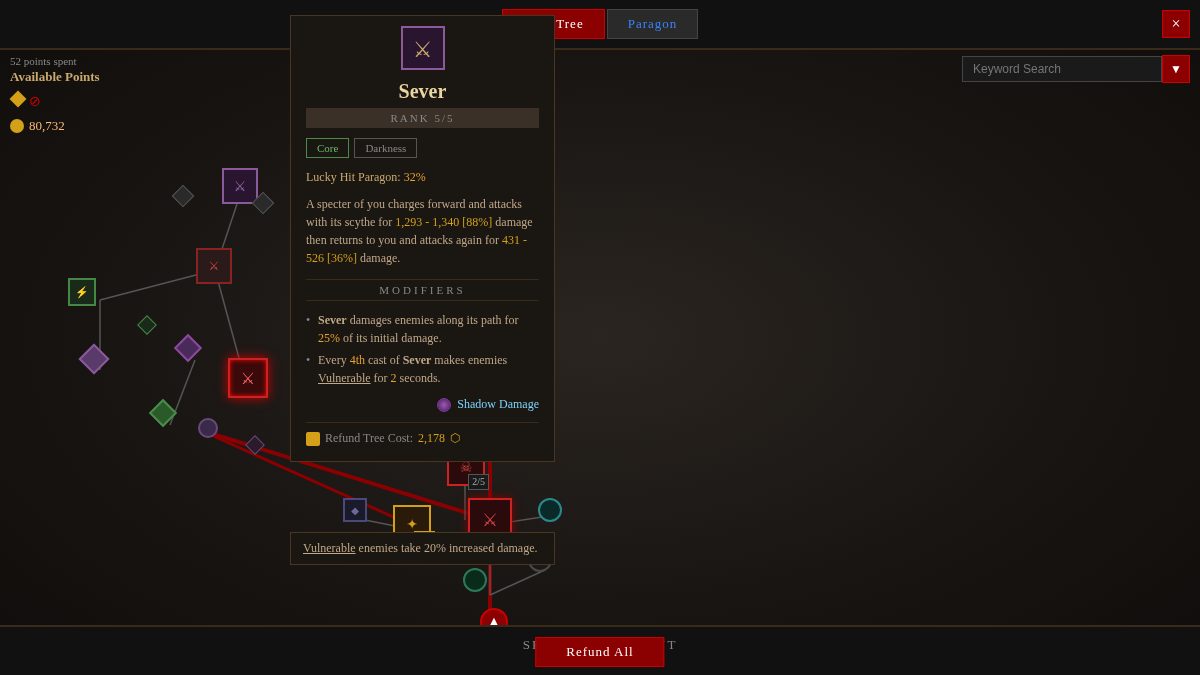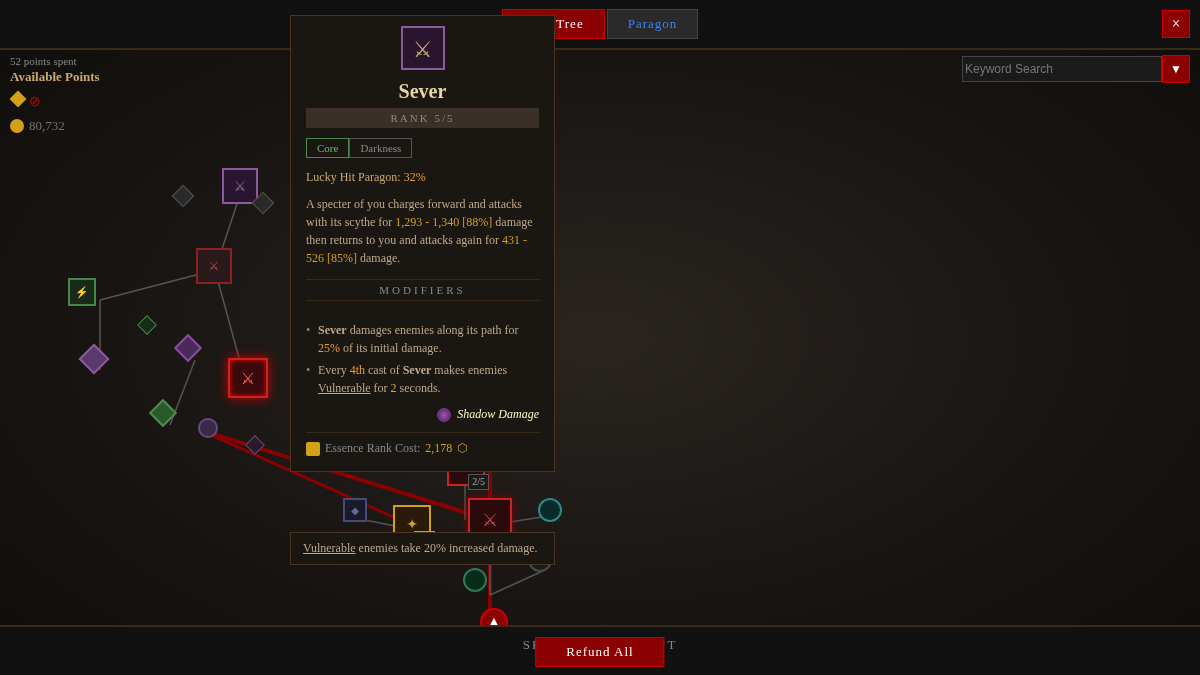--- a/index.html
+++ b/index.html
@@ -113,21 +113,21 @@
       transform: rotate(45deg);
       display: inline-block;
     }
 
     .cancel-icon {
       color: #cc0000;
       font-size: 14px;
     }
 
     .gold-amount {
-      color: #737373;
+      color: #fdba74;
       font-size: 13px;
       display: flex;
       align-items: center;
       gap: 5px;
     }
 
     .gold-circle {
       width: 14px; height: 14px;
       background: #d4a017;
       border-radius: 50%;
@@ -141,21 +141,21 @@
       right: 10px;
       z-index: 10;
       display: flex;
       align-items: center;
     }
 
     .keyword-input {
       background: #1a1a1a;
       border: 1px solid #444;
       color: #ffffff;
-      padding: 5px 2px;
+      padding: 5px 10px;
       font-size: 12px;
       width: 200px;
     }
 
     .keyword-dropdown {
       width: 28px; height: 28px;
       background: #8b0000;
       border: 1px solid #cc0000;
       color: #fff;
       cursor: pointer;
@@ -196,20 +196,21 @@
     }
 
     .skill-rank-text {
       color: #888;
       font-size: 11px;
       letter-spacing: 2px;
     }
 
     .skill-tags {
       display: flex;
+      gap: 5px;
       margin-bottom: 10px;
     }
 
     .tag-btn {
       padding: 3px 10px;
       font-size: 11px;
       cursor: pointer;
       font-family: 'Georgia', serif;
     }
 
@@ -251,21 +252,21 @@
     }
 
     .modifiers-header {
       text-align: center;
       color: #888;
       font-size: 11px;
       letter-spacing: 3px;
       border-top: 1px solid #3a2a1a;
       border-bottom: 1px solid #3a2a1a;
       padding: 4px 0;
-      margin-bottom: 20px;
+      margin-bottom: 10px;
     }
 
     .modifier-list {
       list-style: none;
       margin-bottom: 10px;
     }
 
     .modifier-item {
       font-size: 12px;
       color: #c0a888;
@@ -297,22 +298,21 @@
 
     .shadow-orb {
       width: 14px; height: 14px;
       background: radial-gradient(circle, #9b59b6, #4a1a5a);
       border-radius: 50%;
       border: 1px solid #7a3a9a;
     }
 
     .shadow-text {
       font-size: 12px;
-      color: #fef9c3;
-      font-style: italic;
+      color: #7dd3fc;
     }
 
     .refund-row {
       border-top: 1px solid #3a2a1a;
       padding-top: 8px;
       display: flex;
       align-items: center;
       gap: 5px;
       font-size: 12px;
       color: #888;
@@ -638,38 +638,38 @@
       <button class="tag-btn tag-active">Core</button>
       <button class="tag-btn tag-inactive">Darkness</button>
     </div>
     <div class="skill-stats">
       <div class="stat-line">
         <span>Lucky Hit Paragon:</span>
         <span class="highlight-orange">32%</span>
       </div>
     </div>
     <div class="skill-desc">
-      A specter of you charges forward and attacks with its scythe for <span class="highlight-gold">1,293 - 1,340</span> <span class="highlight-gold">[88%]</span> damage then returns to you and attacks again for <span class="highlight-gold">431 - 526</span> <span class="highlight-gold">[85%]</span> damage.
+      A specter of you charges forward and attacks with its scythe for <span class="highlight-gold">1,293 - 1,340</span> <span class="highlight-gold">[88%]</span> damage then returns to you and attacks again for <span class="highlight-gold">431 - 526</span> <span class="highlight-gold">[36%]</span> damage.
     </div>
     <div class="modifiers-header">MODIFIERS</div>
     <ul class="modifier-list">
       <li class="modifier-item">
         <span><b>Sever</b> damages enemies along its path for <span class="highlight-orange">25%</span> of its initial damage.</span>
       </li>
       <li class="modifier-item">
         <span>Every <span class="highlight-orange">4th</span> cast of <b>Sever</b> makes enemies <span class="modifier-underline">Vulnerable</span> for <span class="highlight-orange">2</span> seconds.</span>
       </li>
     </ul>
     <div class="shadow-damage-row">
       <div class="shadow-orb"></div>
       <span class="shadow-text">Shadow Damage</span>
     </div>
     <div class="refund-row">
       <div class="refund-icon"></div>
-      <span>Essence Rank Cost:</span>
+      <span>Refund Tree Cost:</span>
       <span class="refund-gold">2,178</span>
       <span class="refund-gold">⬡</span>
     </div>
   </div>
 
   <div class="vulnerable-tooltip">
     <span class="vulnerable-underline">Vulnerable</span>
     <span> enemies take 20% increased damage.</span>
   </div>
 

